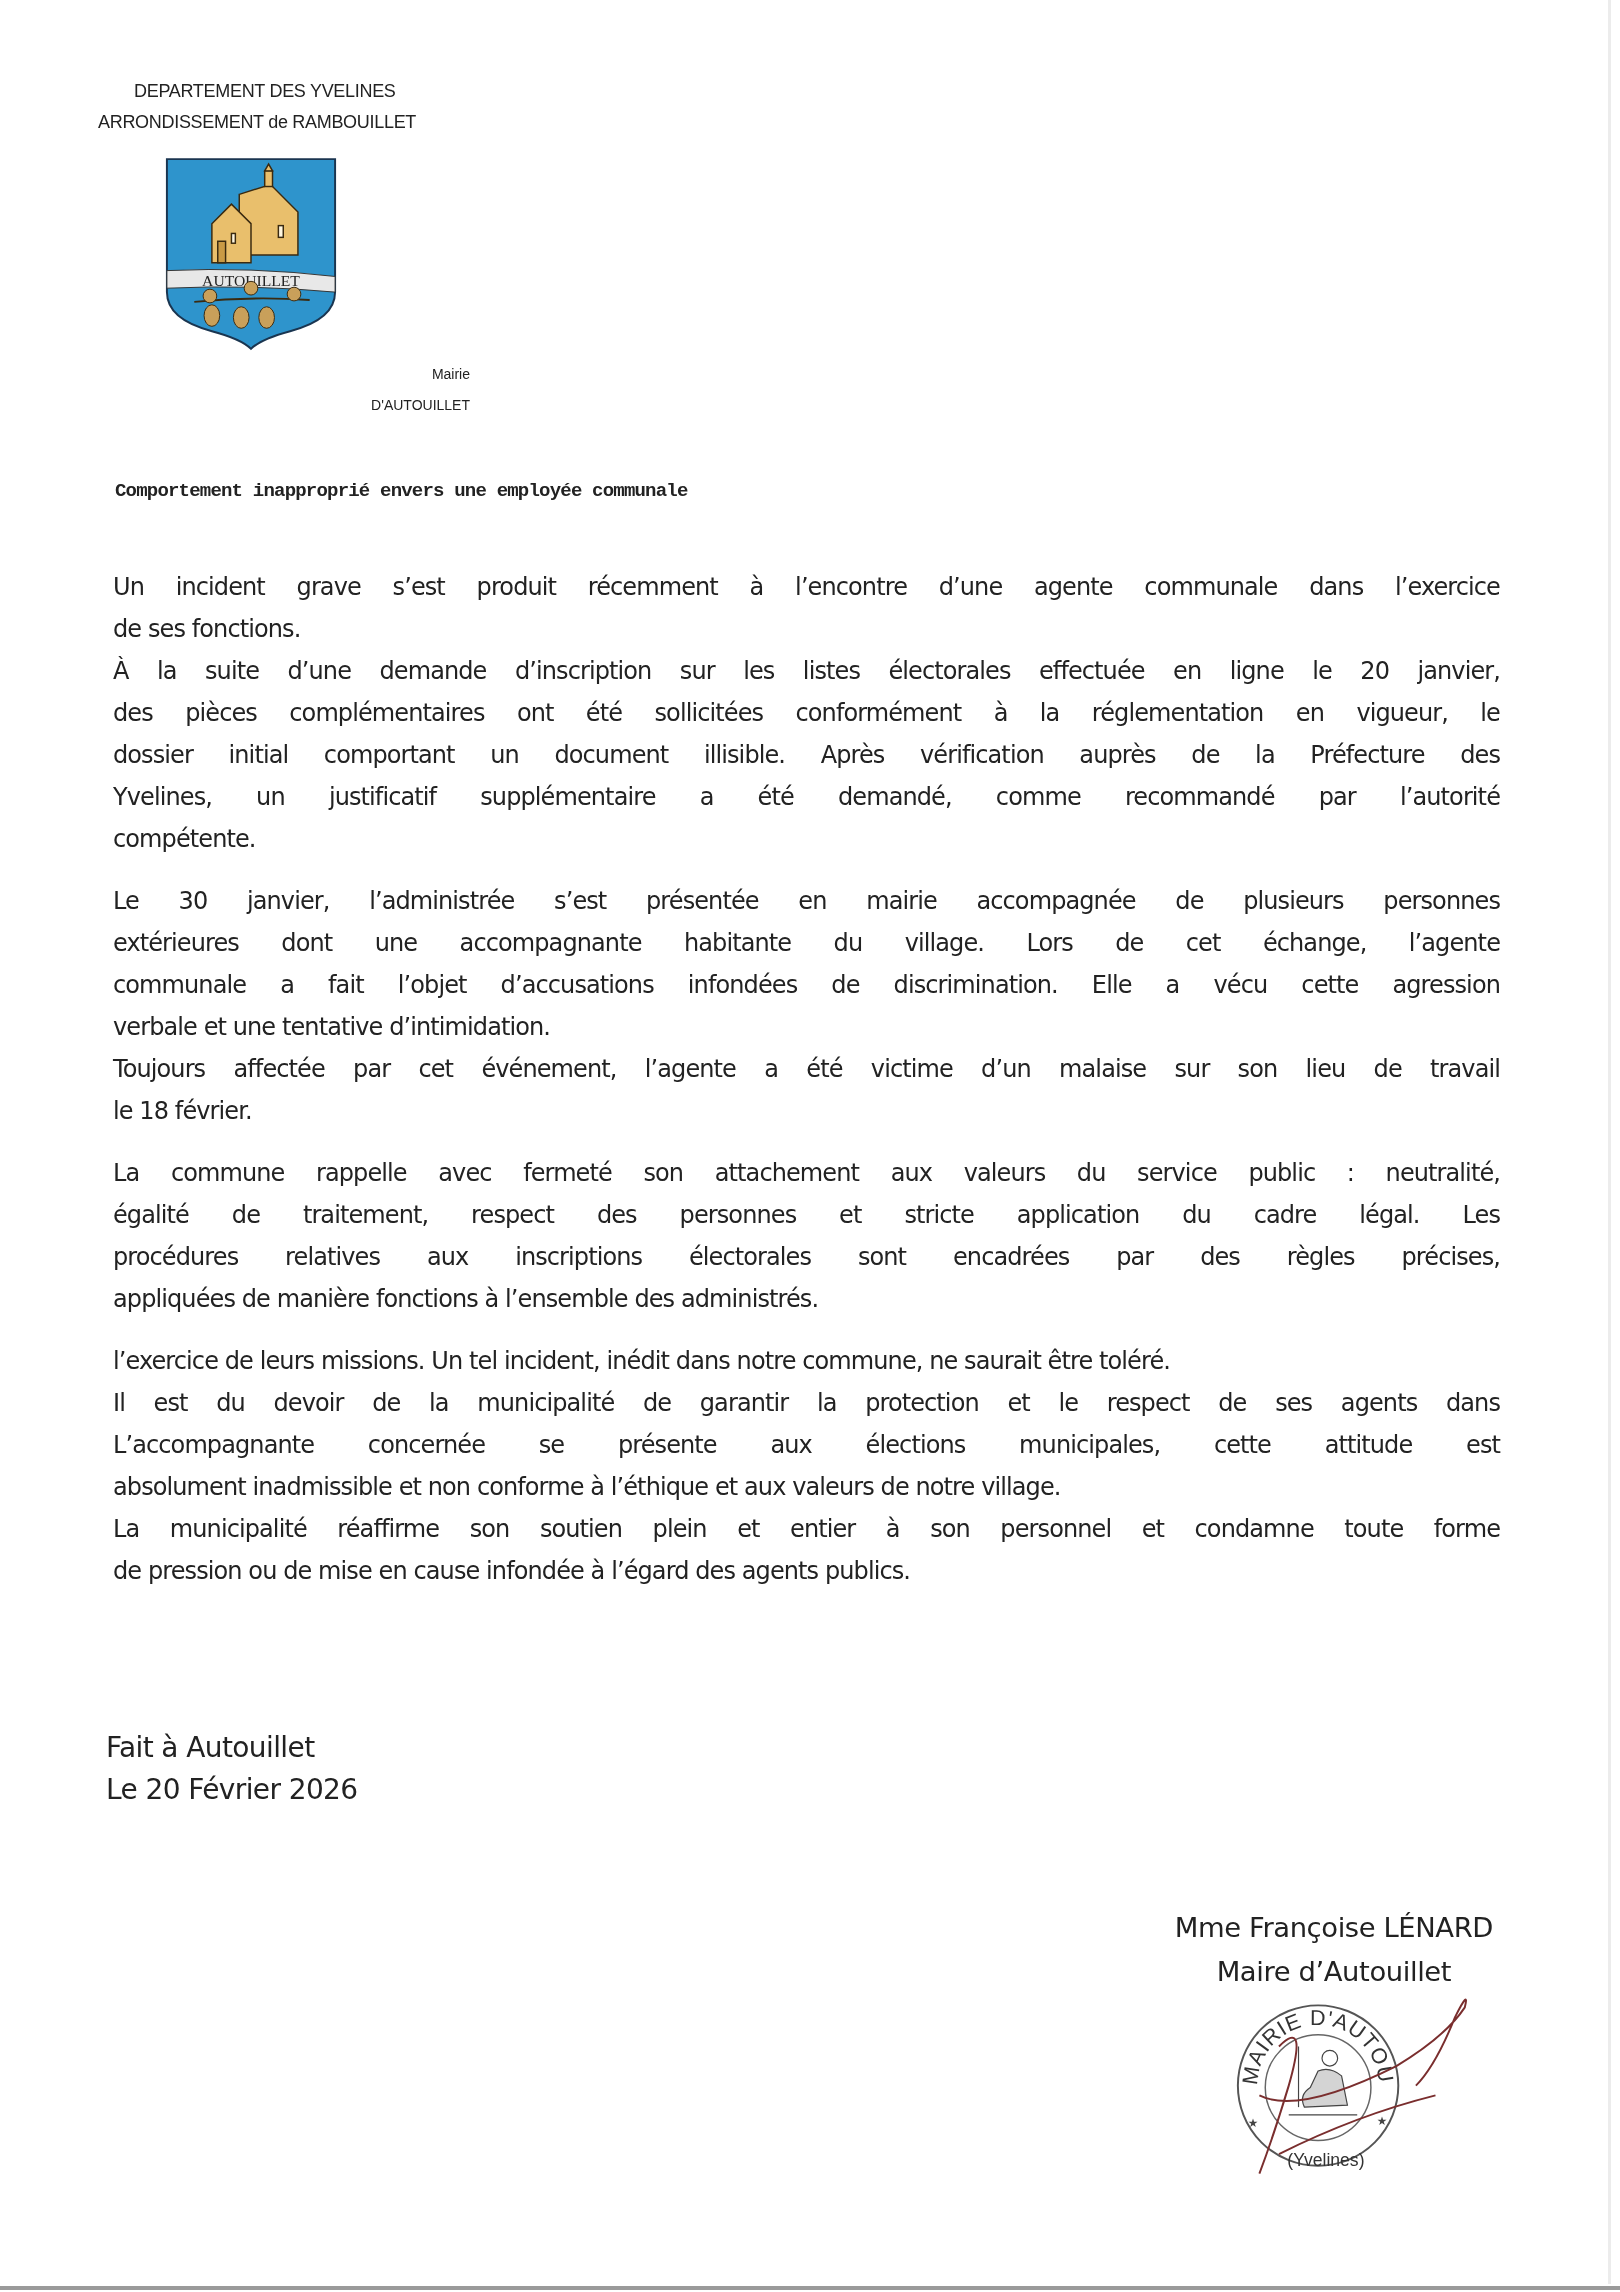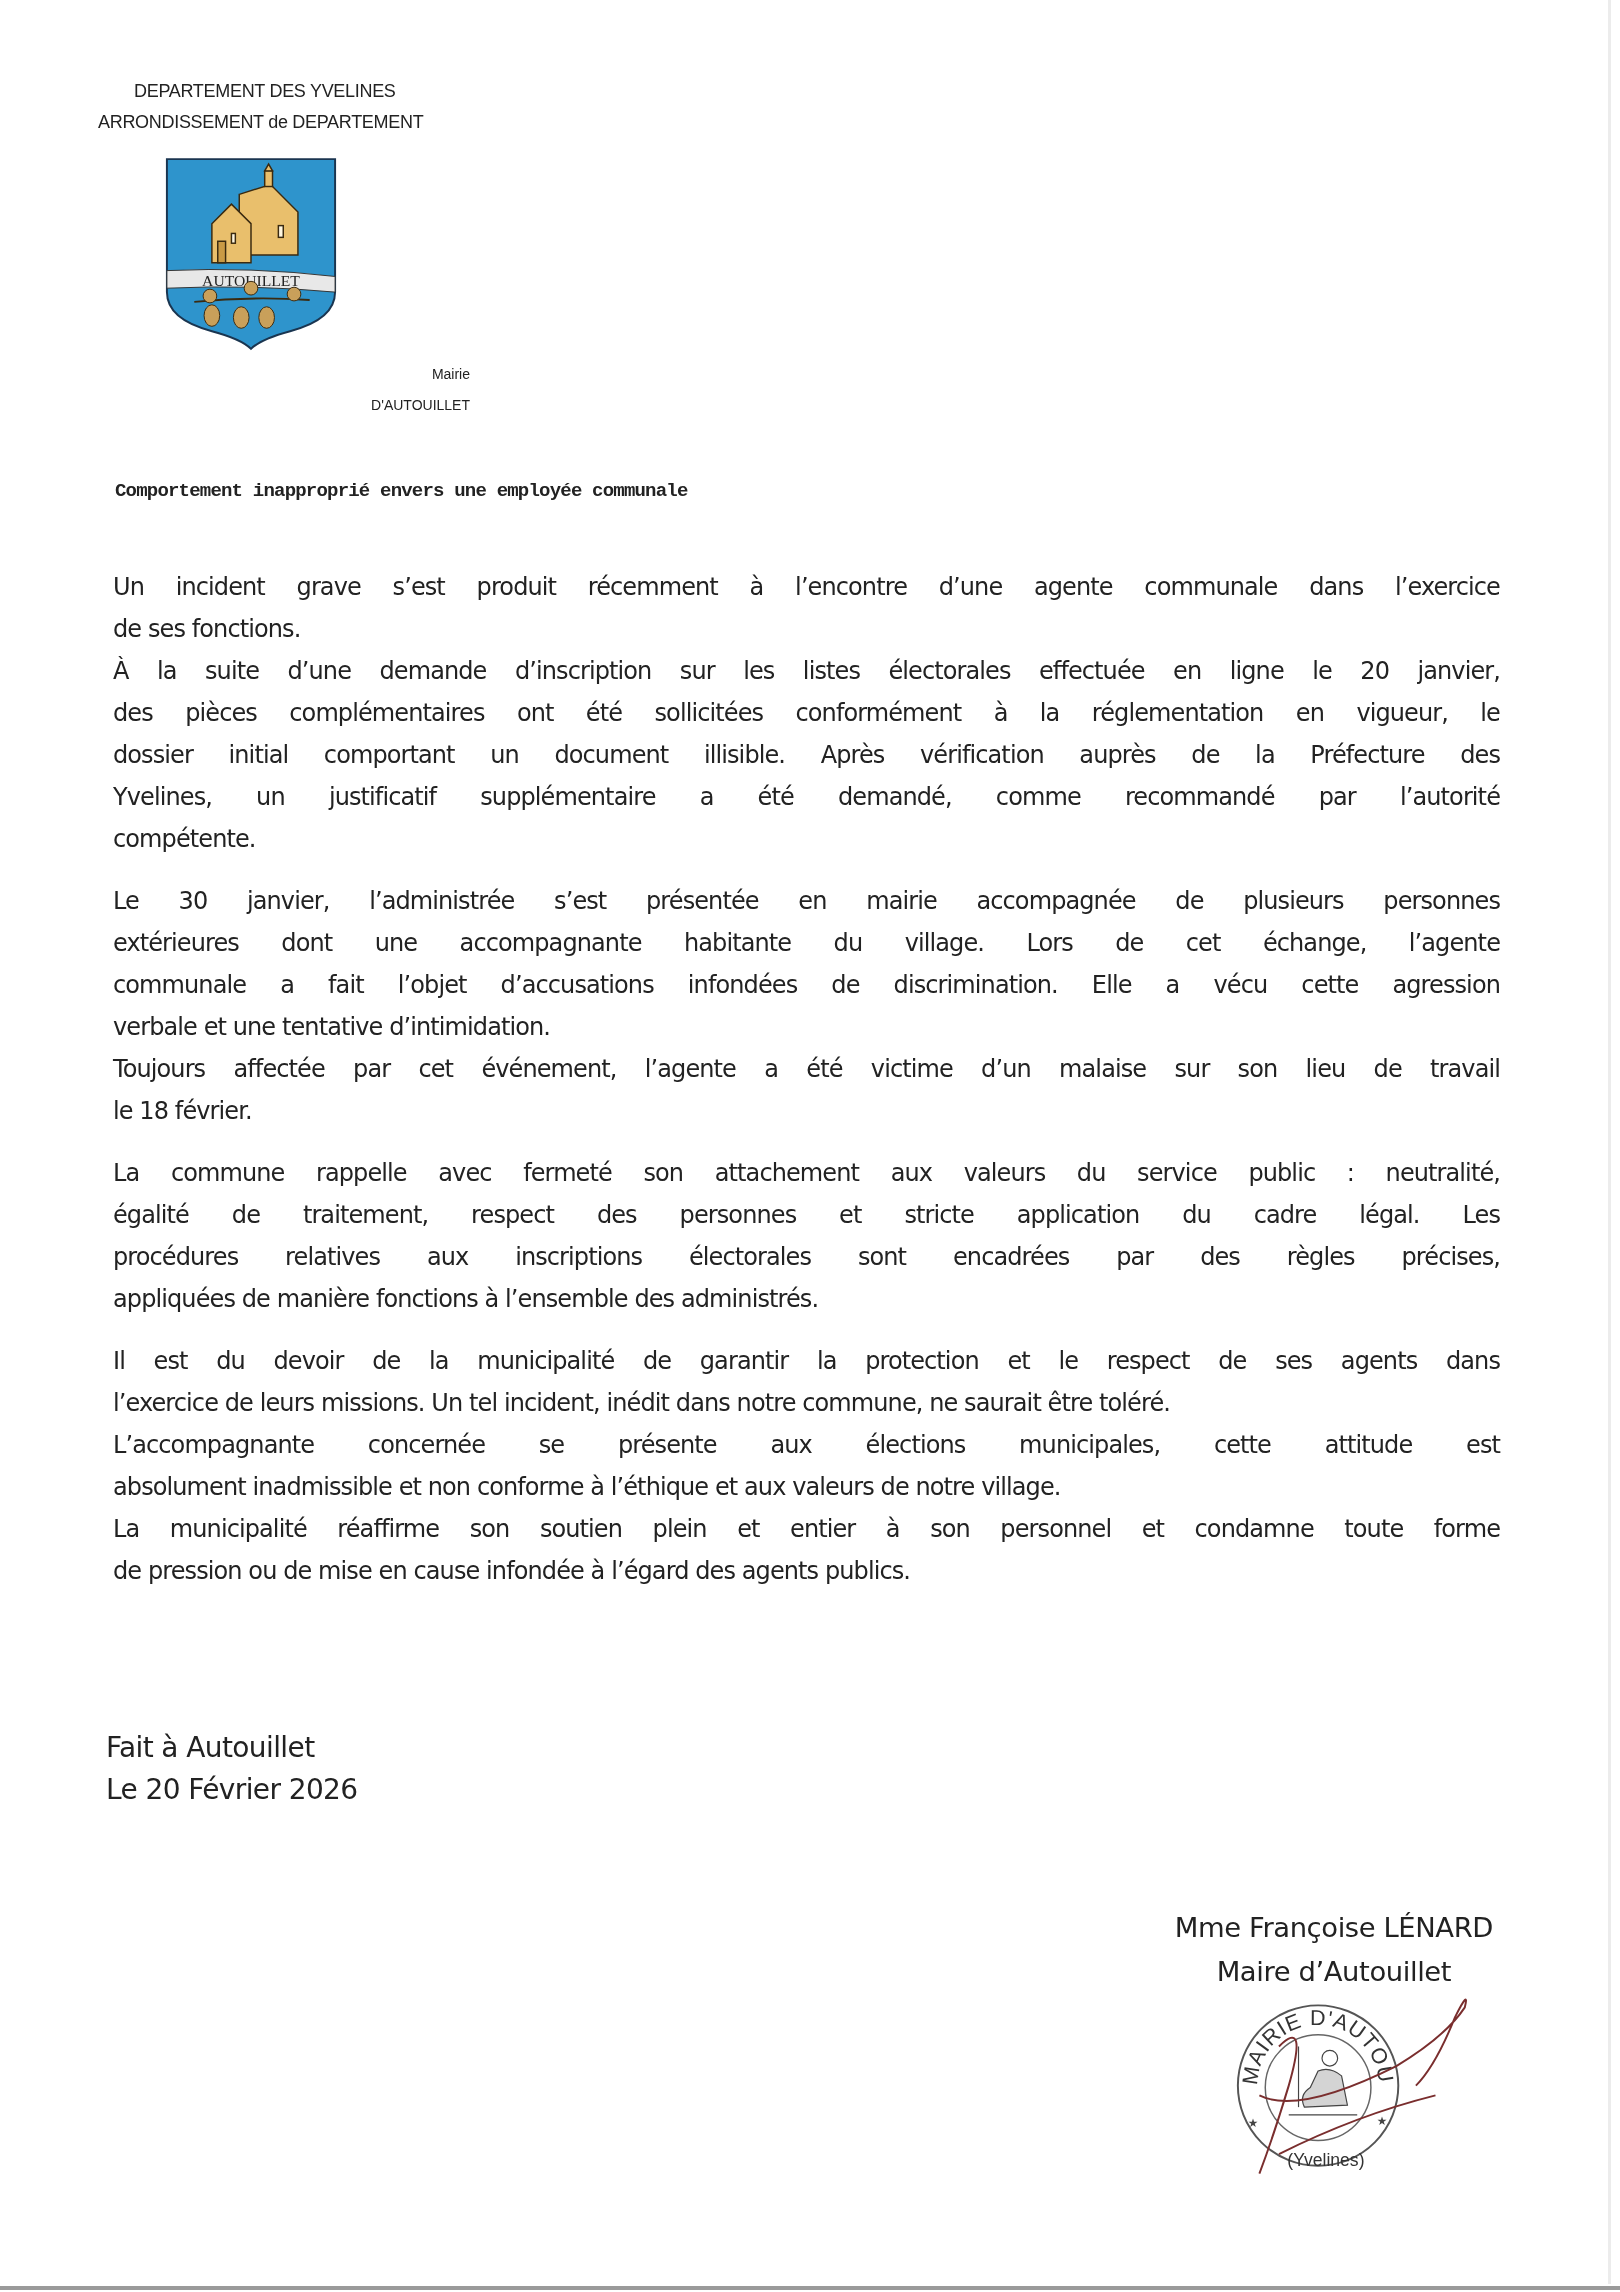--- a/index.html
+++ b/index.html
@@ -34,21 +34,21 @@
     .stamp { position: absolute; left: 1220px; top: 1978px; width: 294px; height: 225px; }
   </style>
 </head>
 <body>
 
 <div class="scan-edge-right"></div>
 <div class="scan-edge-bottom"></div>
 
 <div class="letterhead">
   <div class="lh-line l1">DEPARTEMENT DES YVELINES</div>
-  <div class="lh-line">ARRONDISSEMENT de DEPARTEMENT</div>
+  <div class="lh-line">ARRONDISSEMENT de RAMBOUILLET</div>
 </div>
 
 <svg class="shield" viewBox="0 0 180 200" xmlns="http://www.w3.org/2000/svg">
   <path d="M4,4 L176,4 L176,140 Q176,168 130,180 Q100,188 90,198 Q80,188 50,180 Q4,168 4,140 Z" fill="#2e94cc" stroke="#1a3550" stroke-width="2"></path>
 
   <g stroke="#3a2a10" stroke-width="1.5" fill="#e9bf6c">
     <polygon points="78,40 110,30 138,58 138,102 78,102"></polygon>
     <polygon points="50,70 70,50 90,70 90,110 50,110"></polygon>
     <rect x="104" y="16" width="8" height="16"></rect>
     <polygon points="104,16 108,9 112,16"></polygon>
@@ -100,22 +100,22 @@
     <span class="line">Toujours affectée par cet événement, l’agente a été victime d’un malaise sur son lieu de travail</span>
     <span class="line last">le 18 février.</span>
   </div>
   <div class="para gap">
     <span class="line">La commune rappelle avec fermeté son attachement aux valeurs du service public : neutralité,</span>
     <span class="line">égalité de traitement, respect des personnes et stricte application du cadre légal. Les</span>
     <span class="line">procédures relatives aux inscriptions électorales sont encadrées par des règles précises,</span>
     <span class="line last">appliquées de manière fonctions à l’ensemble des administrés.</span>
   </div>
   <div class="para gap">
+    <span class="line last">l’exercice de leurs missions. Un tel incident, inédit dans notre commune, ne saurait être toléré.</span>
     <span class="line">Il est du devoir de la municipalité de garantir la protection et le respect de ses agents dans</span>
-    <span class="line last">l’exercice de leurs missions. Un tel incident, inédit dans notre commune, ne saurait être toléré.</span>
   </div>
   <div class="para">
     <span class="line">L’accompagnante concernée se présente aux élections municipales, cette attitude est</span>
     <span class="line last">absolument inadmissible et non conforme à l’éthique et aux valeurs de notre village.</span>
   </div>
   <div class="para">
     <span class="line">La municipalité réaffirme son soutien plein et entier à son personnel et condamne toute forme</span>
     <span class="line last">de pression ou de mise en cause infondée à l’égard des agents publics.</span>
   </div>
 </div>

